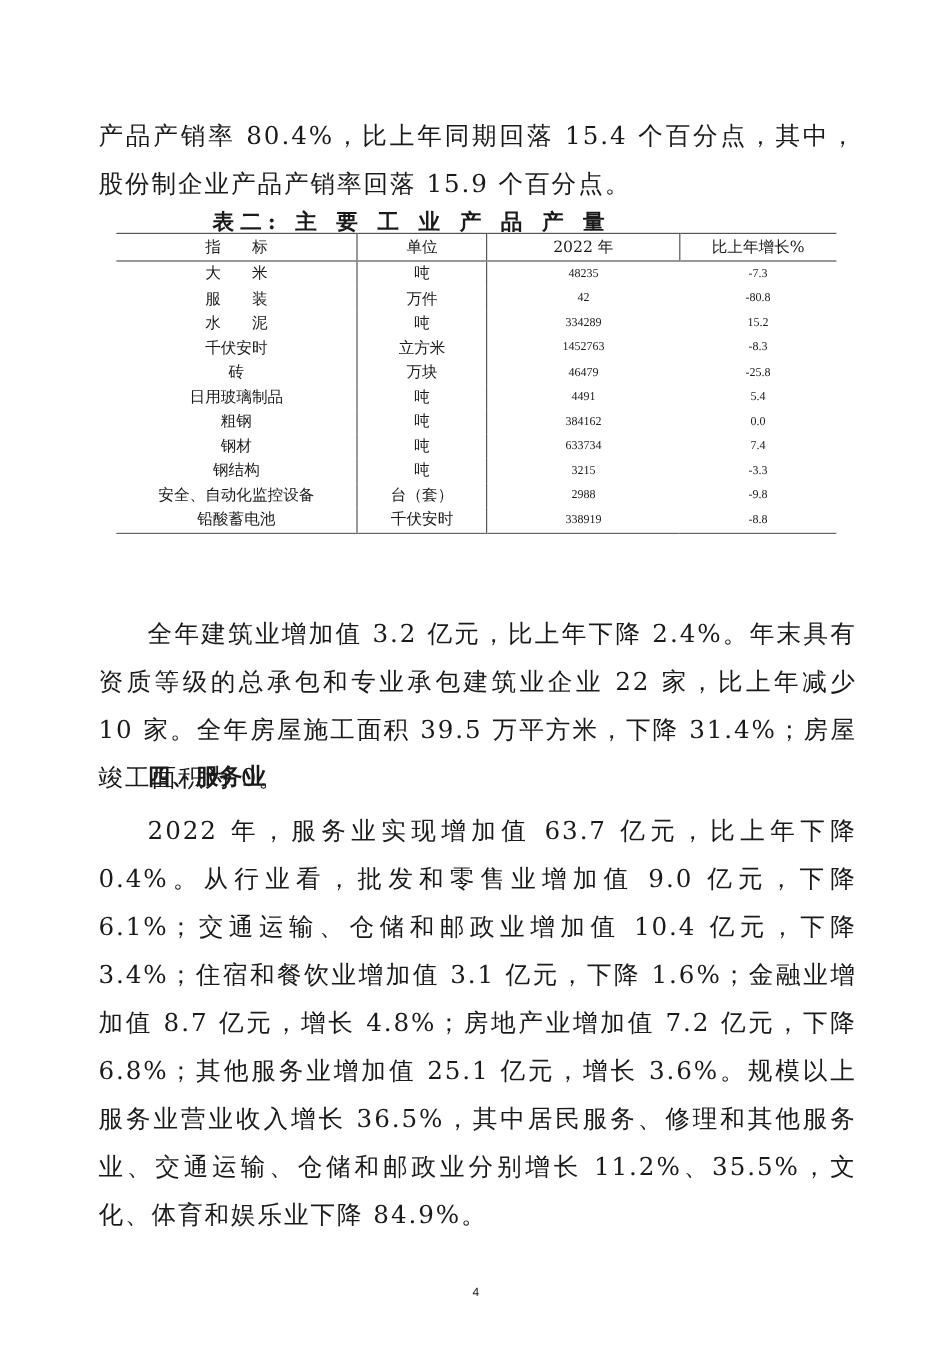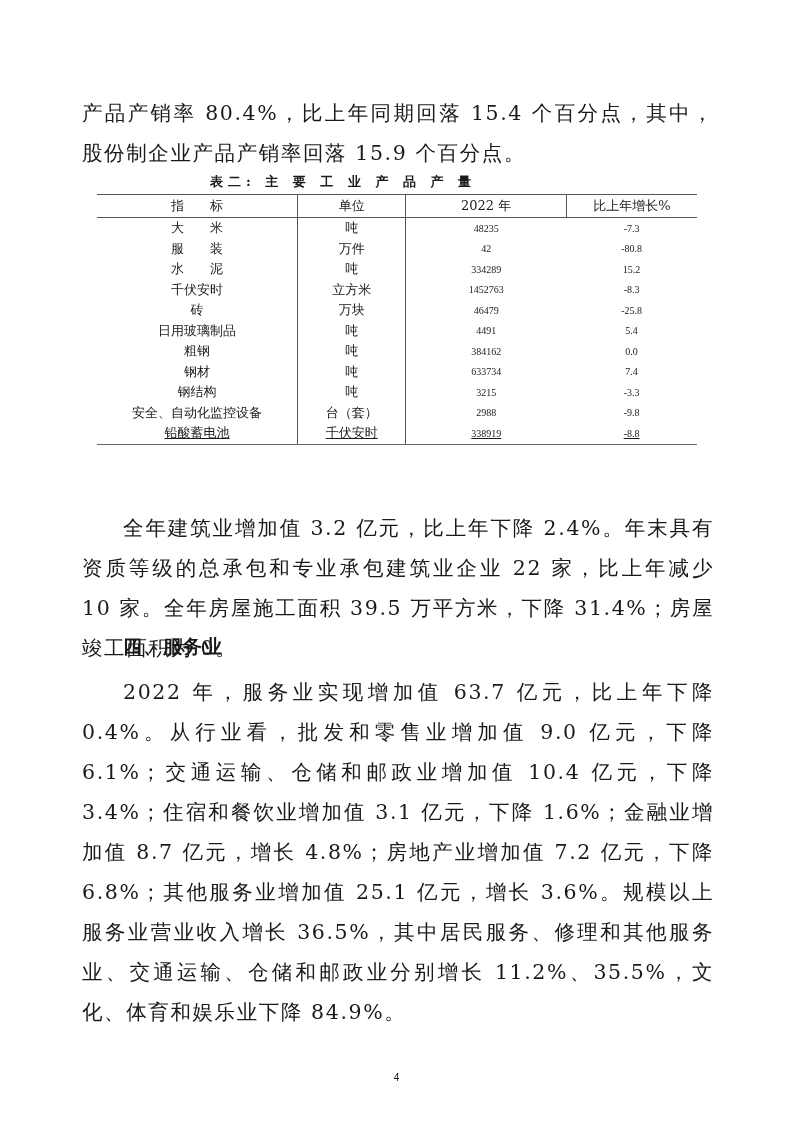--- a/index.html
+++ b/index.html
@@ -4,27 +4,27 @@
 <style>
   html, body { margin: 0; padding: 0; background: #ffffff; }
   body { width: 793px; height: 1122px; position: relative; overflow: hidden;
          font-family: "DejaVu Serif", "Liberation Serif", serif; color: #1a1a1a; }
   .para { position: absolute; left: 82px; width: 632px; font-size: 20.5px;
           line-height: 40px; letter-spacing: 1.6px; text-align: justify; margin: 0; }
   .indent { text-indent: 41px; }
   .heading { position: absolute; left: 123px; font-size: 19px; font-weight: bold;
              font-family: "DejaVu Sans", "Liberation Sans", sans-serif; margin: 0; letter-spacing: 1px; }
   .table-title { position: absolute; top: 173px; left: 0; width: 686px; text-align: center;
-                 font-size: 13px; font-weight: bold; letter-spacing: 5px; }
+                 font-size: 18px; font-weight: bold; letter-spacing: 5px; }
   table.data { position: absolute; left: 97px; top: 194px; width: 600px; border-collapse: collapse;
                font-size: 13px; }
   table.data th { font-weight: normal; height: 22px; border-top: 1.5px solid #555;
                   border-bottom: 1.5px solid #555; padding: 0; }
   table.data td { height: 20.5px; padding: 0; text-align: center; }
-  table.data tr:last-child td { border-bottom: 1.5px solid #666; text-decoration: underline; }
+  table.data tr:last-child td { border-bottom: 1.5px solid #666; }
   .c1 { width: 201px; }
   .c2 { width: 108px; border-left: 1.5px solid #555; }
   .c3 { width: 160px; border-left: 1.5px solid #555; }
   .c4 { width: 131px; }
   th.c4 { border-left: 1.5px solid #555; }
   td.num { font-family: "Liberation Serif", "DejaVu Serif", serif; font-size: 10px; }
   .page-number { position: absolute; top: 1072px; left: 0; width: 793px; text-align: center;
                  font-size: 10px; font-family: "Liberation Sans", sans-serif; }
 </style>
 </head>

